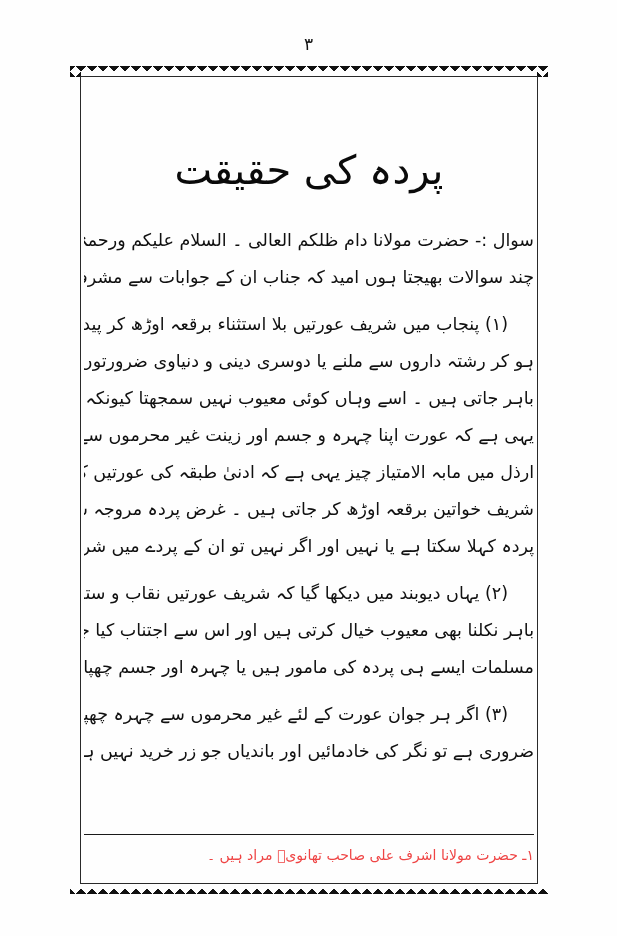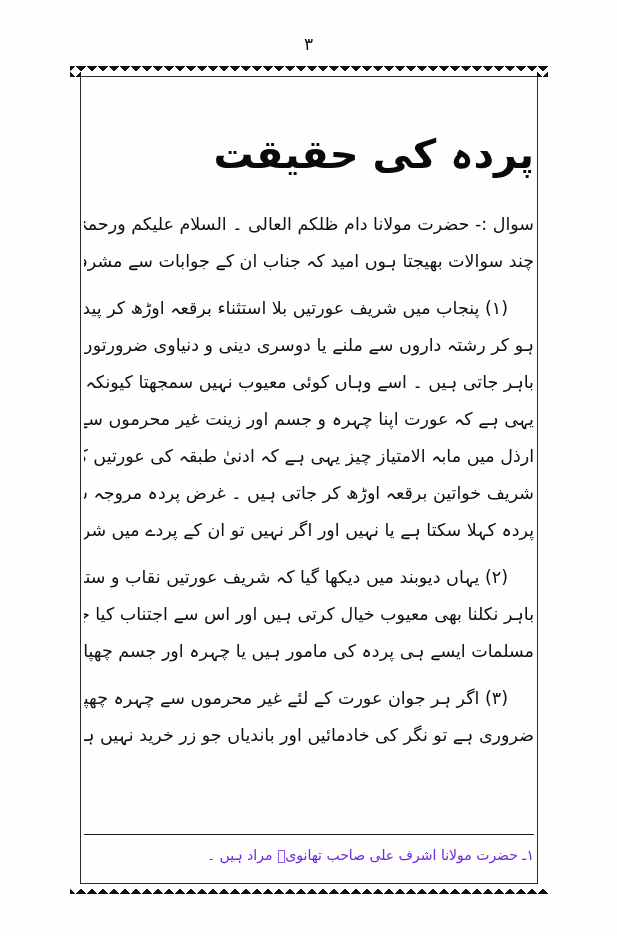--- a/index.html
+++ b/index.html
@@ -89,26 +89,27 @@
     position: absolute;
     left: 84px;
     top: 84px;
     width: 450px;
     height: 792px;
     direction: rtl;
     text-align: right;
   }
 
   .title {
-    margin: 0;
+    margin: 16px;
     padding-top: 42px;
+    text-align: center;
     font-family: "DejaVu Sans", sans-serif;
     font-size: 40px;
     line-height: 56px;
-    font-weight: 700;
+    font-weight: 400;
     color: #0a0a0a;
     letter-spacing: 0px;
     direction: rtl;
   }
 
   .body-block {
     margin-top: 24px;
     direction: rtl;
   }
 
@@ -141,21 +142,21 @@
   .footnote-rule {
     height: 1.4px;
     background: #1a1a1a;
     width: 100%;
     margin-bottom: 9px;
   }
   .footnote-text {
     font-family: "DejaVu Sans", sans-serif;
     font-size: 14px;
     line-height: 22px;
-    color: #6d28d9;
+    color: #ef4444;
     direction: rtl;
     white-space: nowrap;
   }
 </style>
 </head>
 <body>
 
 <div class="page">
 
   <div class="page-number">۳</div>

